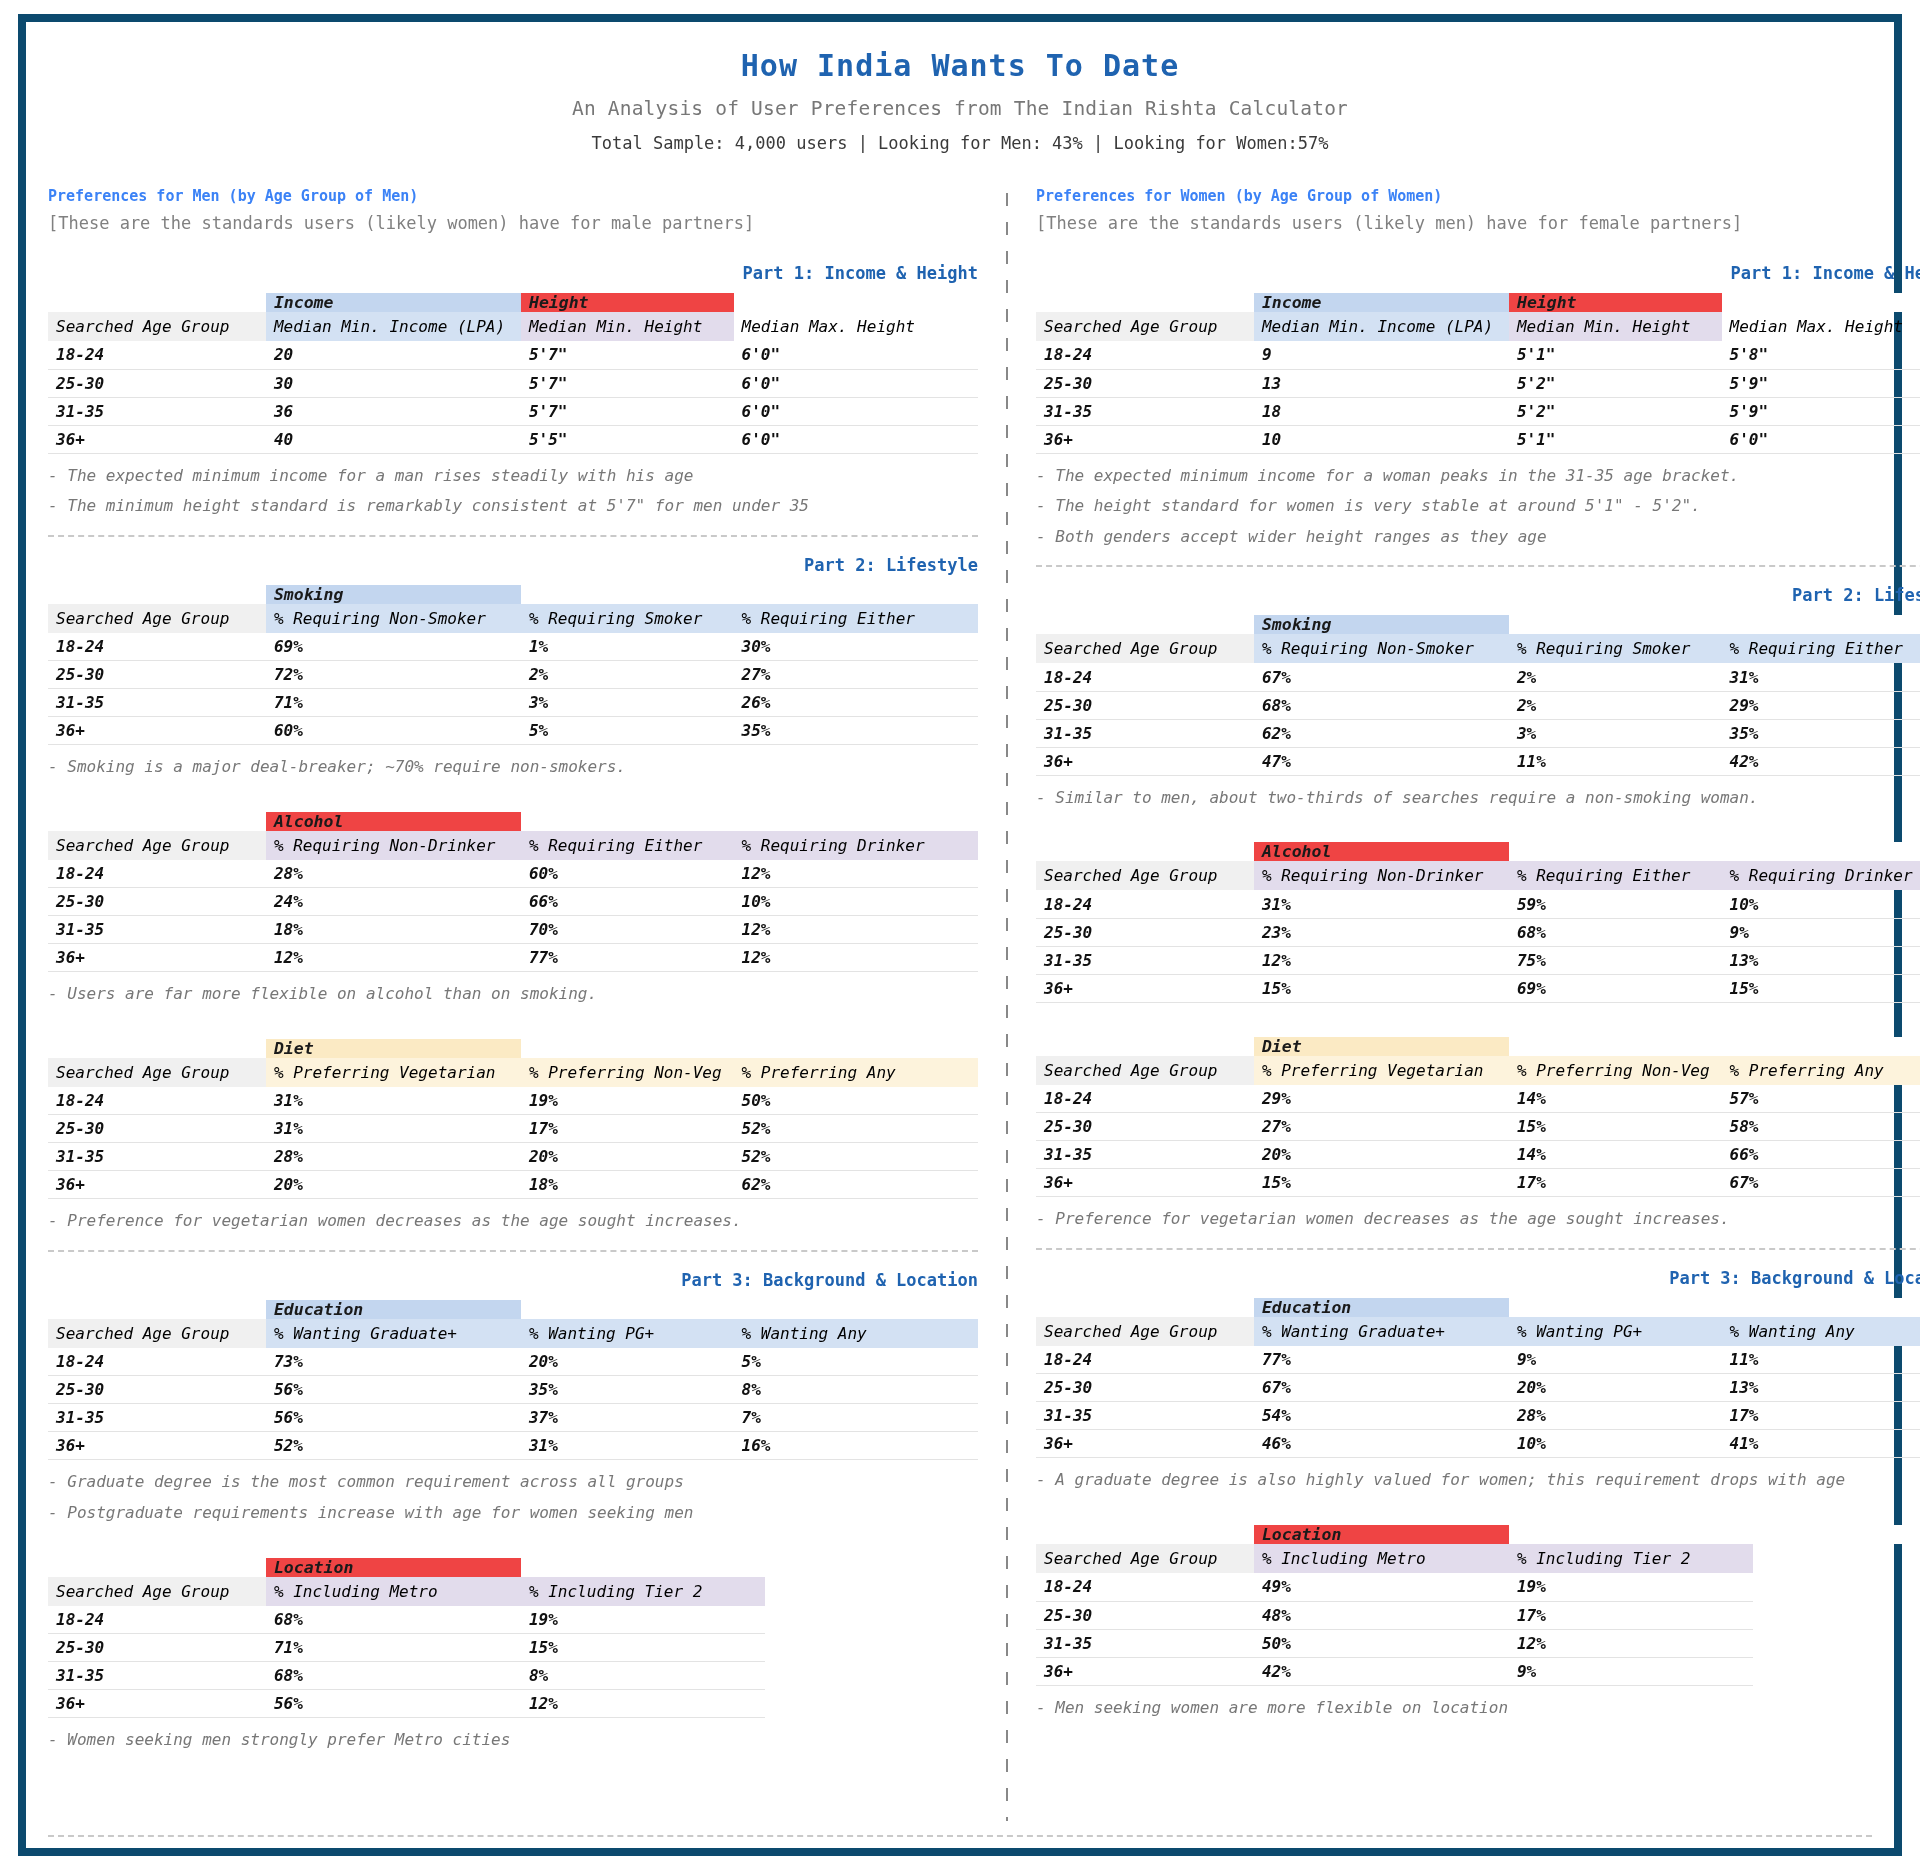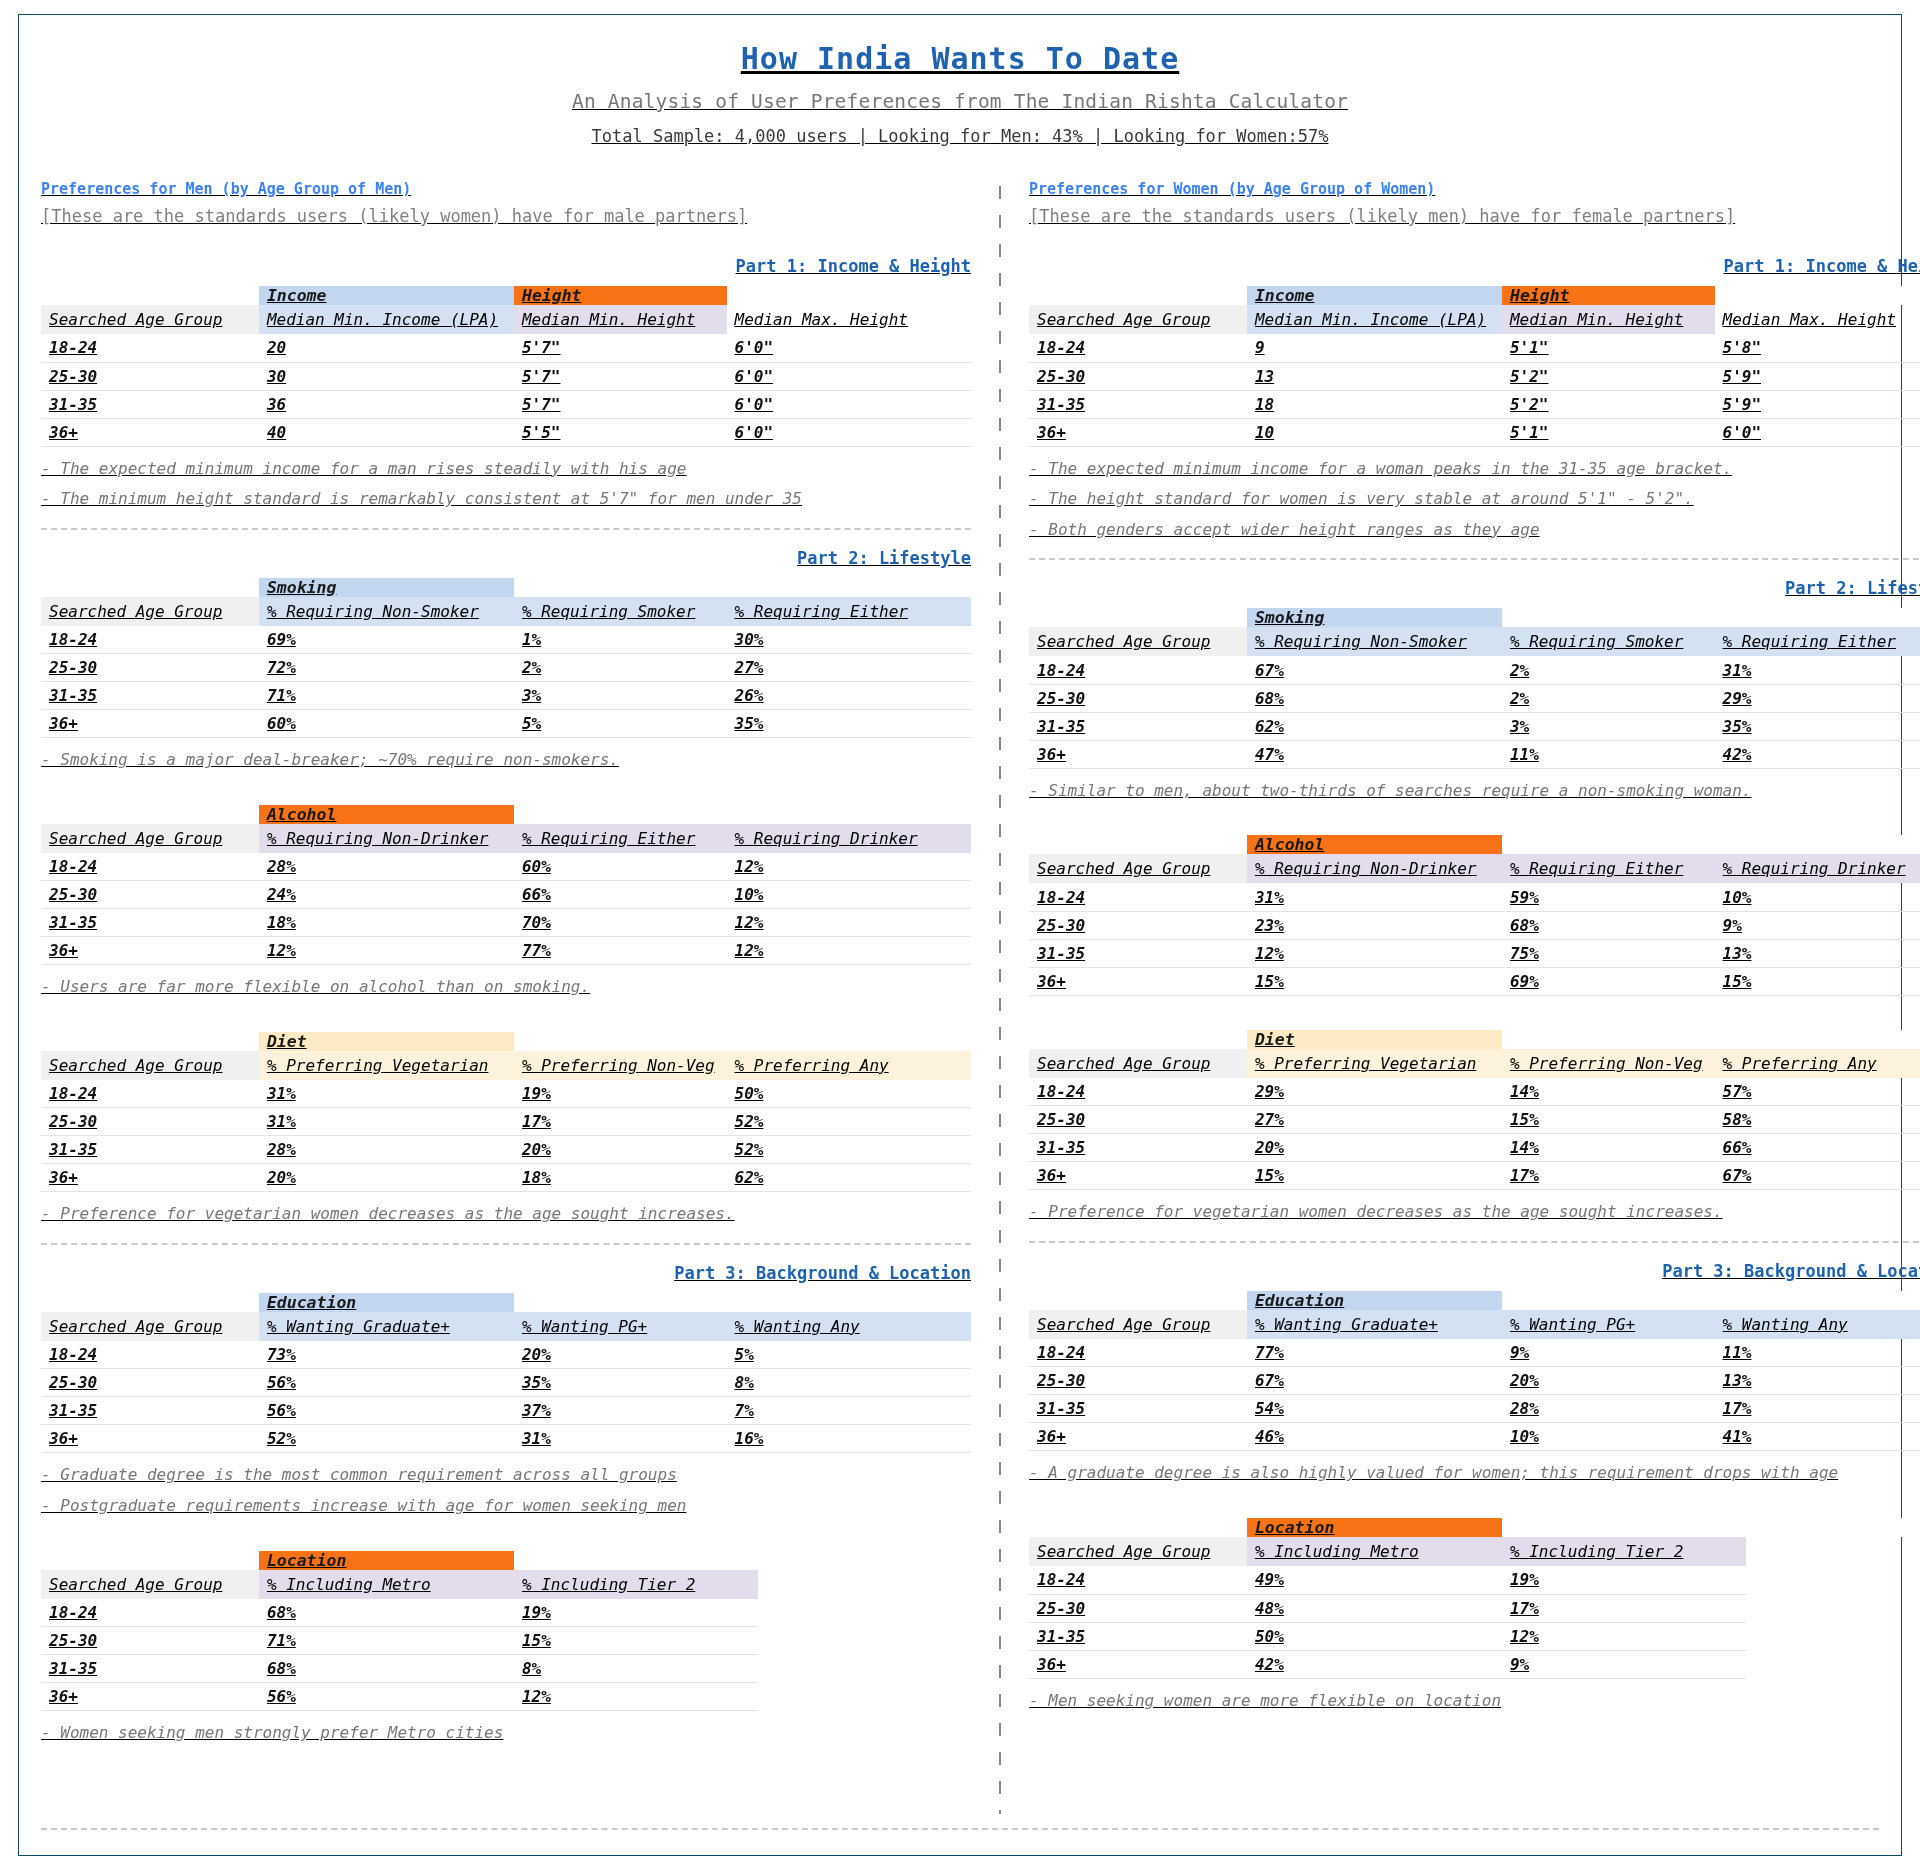--- a/index.html
+++ b/index.html
@@ -9,27 +9,26 @@
     font-family: "DejaVu Sans Mono", "Liberation Mono", monospace;
   }
   #page {
     width: 1920px;
     height: 1866px;
     background: #fff;
     padding: 14px 18px 10px 18px;
     position: relative;
   }
   #frame {
-    border: 1px solid #0c4a6e;
+    border: 8px solid #0c4a6e;
     width: 100%;
     height: 100%;
     padding: 18px 22px 14px 22px;
     position: relative;
     background: #fff;
-    text-decoration: underline;
   }
 
   
   .hdr { text-align: center; }
   .title {
     color: #1f63b0;
     font-weight: bold;
     font-size: 30px;
     letter-spacing: 1px;
     margin: 8px 0 14px 0;
@@ -124,21 +123,21 @@
     padding-left: 8px !important;
     border-bottom: 1px solid #e3e3e3;
     vertical-align: middle;
   }
   td.cell.first { }
   tr.row:last-child td.cell { border-bottom: 1px solid #e3e3e3; }
 
   
   .bg-blue-strong { background: #c3d6ef; }
   .bg-blue-soft   { background: #d3e1f3; }
-  .bg-lav-strong  { background: #f97316; }
+  .bg-lav-strong  { background: #ef4444; }
   .bg-lav-soft    { background: #e2dcec; }
   .bg-yel-strong  { background: #fbeac4; }
   .bg-yel-soft    { background: #fdf3dc; }
 
   
   .note {
     font-size: 16px;
     font-style: italic;
     color: #777;
     margin-top: 9px;

